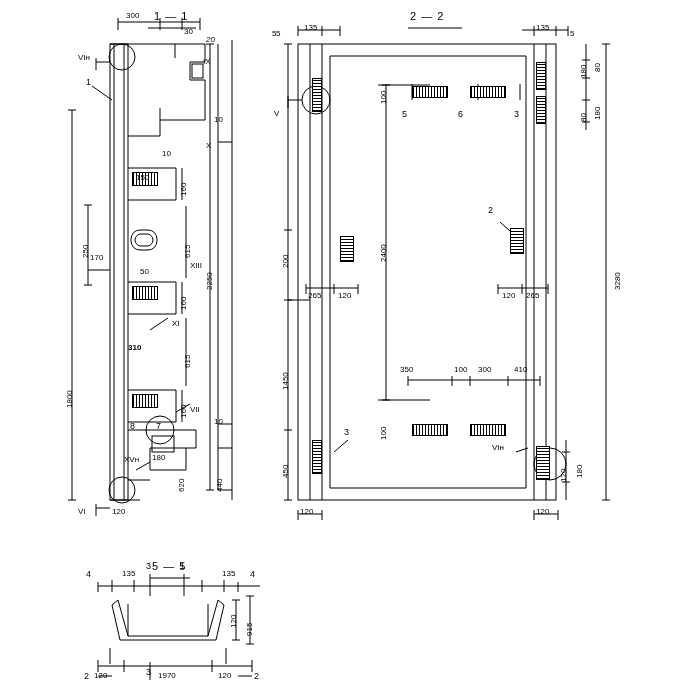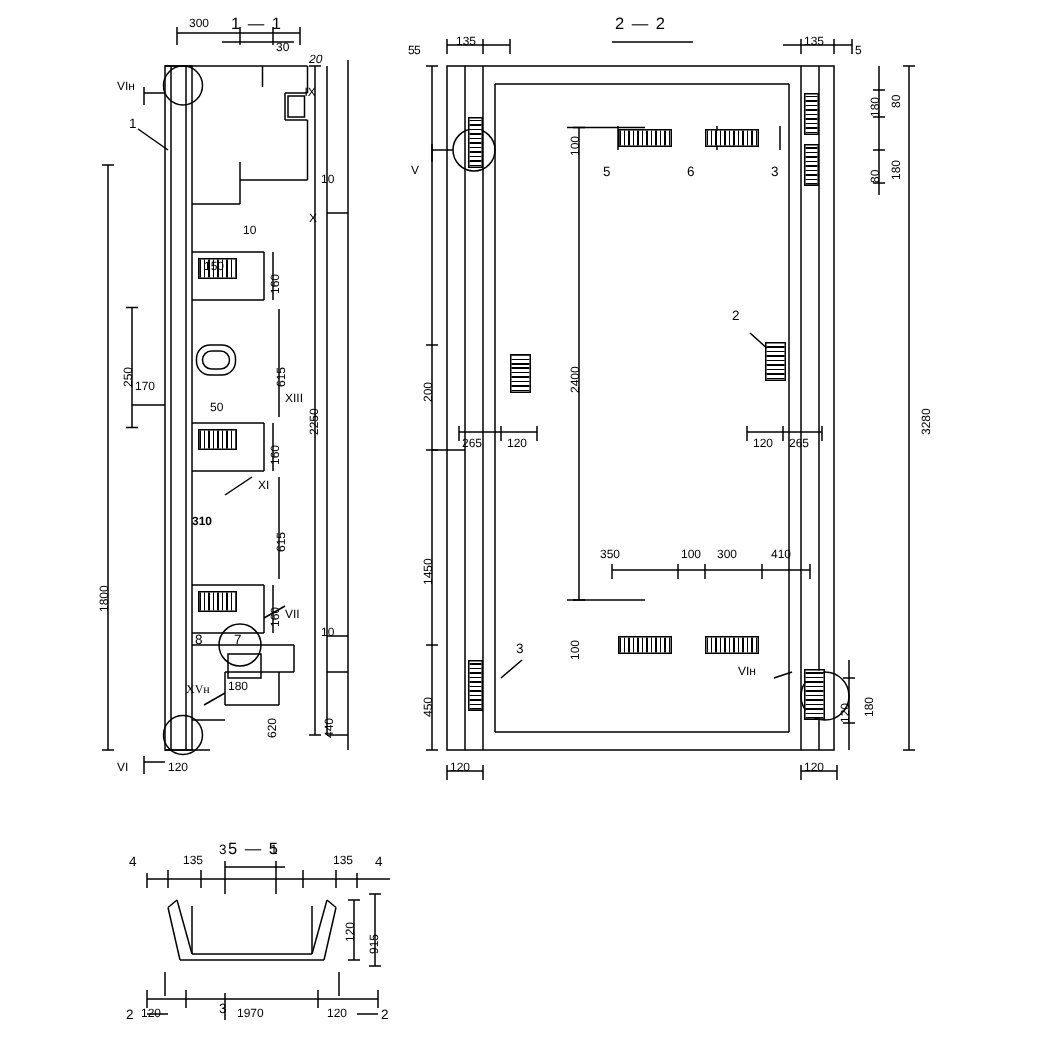--- a/index.html
+++ b/index.html
@@ -269,21 +269,21 @@
 <div class="lbl sm" style="left:126px;top:12px;">300</div>
 <div class="lbl sm" style="left:184px;top:28px;">30</div>
 <div class="lbl sm" style="left:206px;top:36px;font-style:italic;">20</div>
 
 <div class="lbl sm" style="left:78px;top:54px;">VІн</div>
 <div class="lbl sm" style="left:203px;top:58px;">ІХ</div>
 <div class="lbl sm" style="left:206px;top:142px;">Х</div>
 <div class="lbl sm" style="left:166px;top:262px;margin-left:24px;">ХІІІ</div>
 <div class="lbl sm" style="left:172px;top:320px;">ХІ</div>
 <div class="lbl sm" style="left:190px;top:406px;">VІІ</div>
-<div class="lbl sm" style="left:124px;top:456px;font-family:Liberation Serif, serif;">ХVн</div>
+<div class="lbl sm" style="left:124px;top:456px;">ХVн</div>
 <div class="lbl sm" style="left:78px;top:508px;text-align:right;">VІ</div>
 
 <div class="lbl" style="left:86px;top:78px;">1</div>
 <div class="lbl" style="left:130px;top:422px;">8</div>
 <div class="lbl" style="left:156px;top:422px;">7</div>
 
 <div class="lbl rot sm" style="left:82px;top:258px;">250</div>
 <div class="lbl sm" style="left:90px;top:254px;">170</div>
 <div class="lbl rot sm" style="left:66px;top:408px;">1800</div>
 <div class="lbl sm" style="left:128px;top:344px;font-weight:bold;">310</div>

